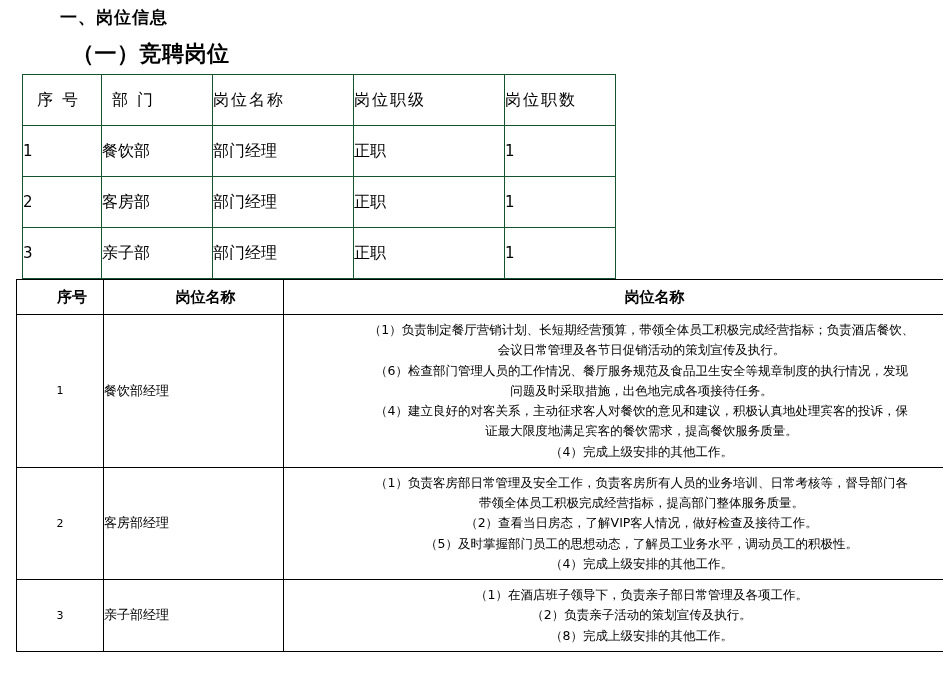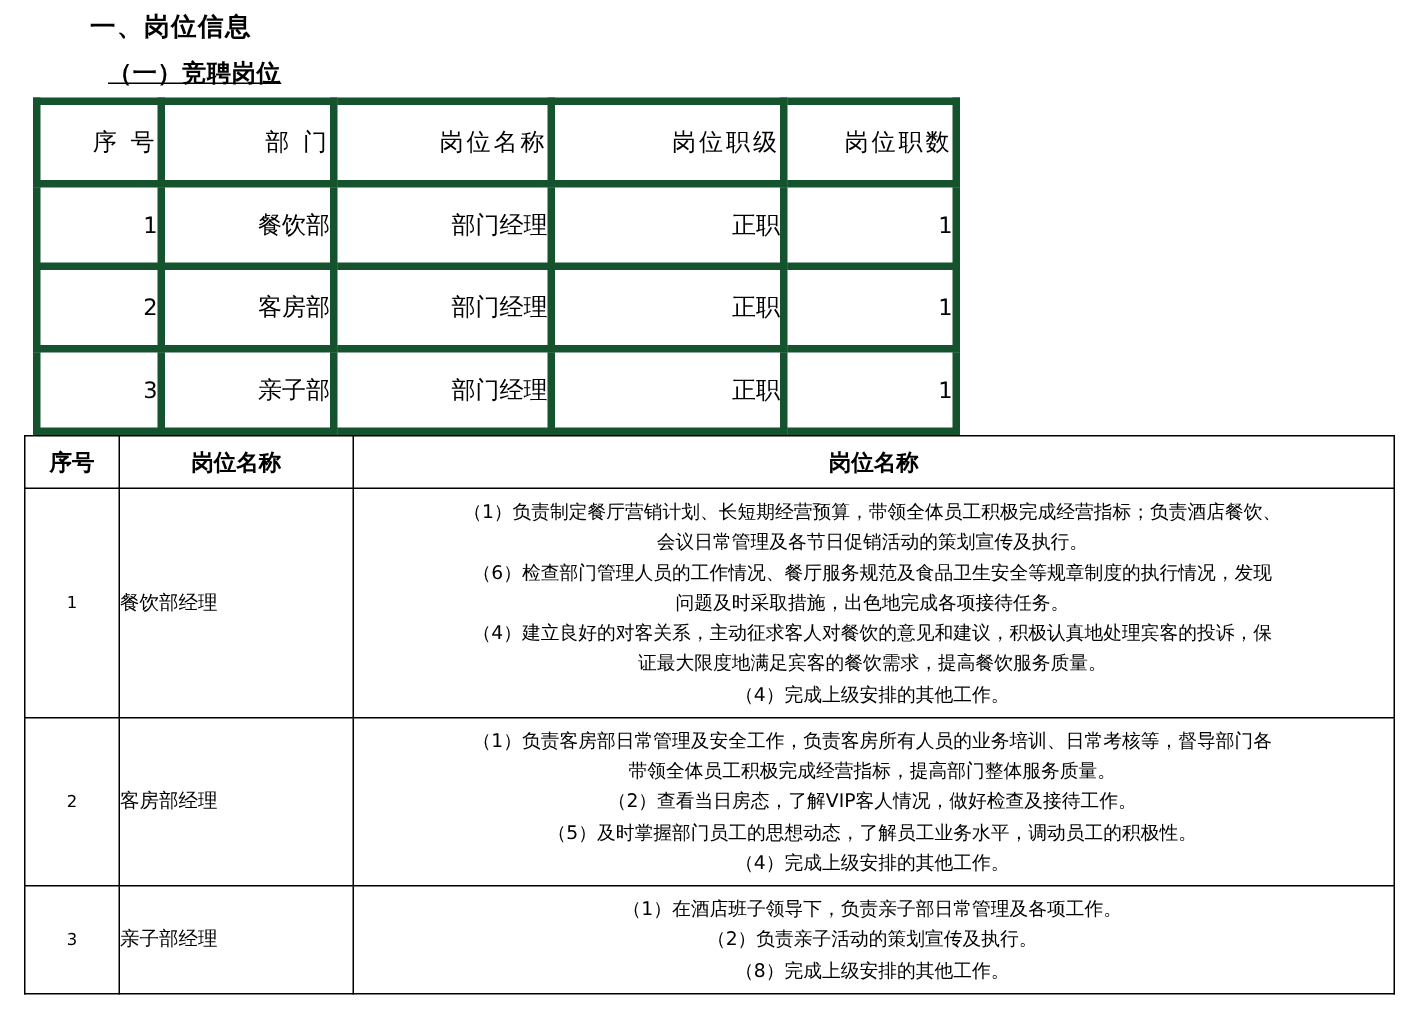--- a/index.html
+++ b/index.html
@@ -22,39 +22,38 @@
     box-sizing: border-box;
     padding: 0;
   }
   .h1 {
     font-size: 17px;
     font-weight: bold;
     margin: 6px 0 0 60px;
     letter-spacing: 1px;
   }
   .h2 {
-    font-size: 16px;
+    font-size: 22px;
     font-weight: bold;
     margin: 10px 0 5px 72px;
     letter-spacing: 0.5px;
-    text-decoration: underline;
   }
   table {
     border-collapse: collapse;
     table-layout: fixed;
   }
   
   .t1 {
     margin-left: 22px;
     width: 588px;
     border: 1px solid #000;
   }
   .t1 th, .t1 td {
-    border: 5px solid #14532d;
-    text-align: right;
+    border: 1px solid #14532d;
+    text-align: left;
     vertical-align: middle;
     font-size: 16px;
     font-weight: normal;
     height: 50px;
     padding: 0;
   }
   .t1 thead td {
     letter-spacing: 2px;
   }
   .t1 .c0 { width: 78px; }
@@ -75,20 +74,21 @@
   .t2 td {
     border: 1px solid #000;
     vertical-align: middle;
     padding: 0;
   }
   .t2 .hd {
     text-align: center;
     font-weight: bold;
     font-size: 15px;
     height: 34px;
+    padding-left: 24px;
   }
   .t2 .d0 { width: 62px; }
   .t2 .d1 { width: 155px; }
   .t2 .d2 { width: 693px; }
   .t2 .idx {
     text-align: center;
     font-size: 11px;
   }
   .t2 .nm {
     text-align: left;

